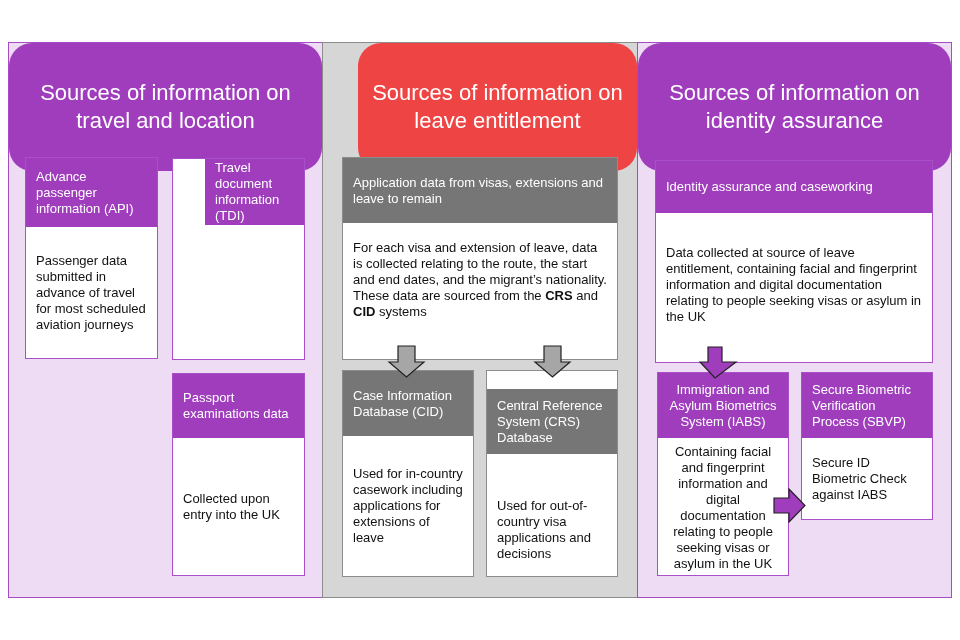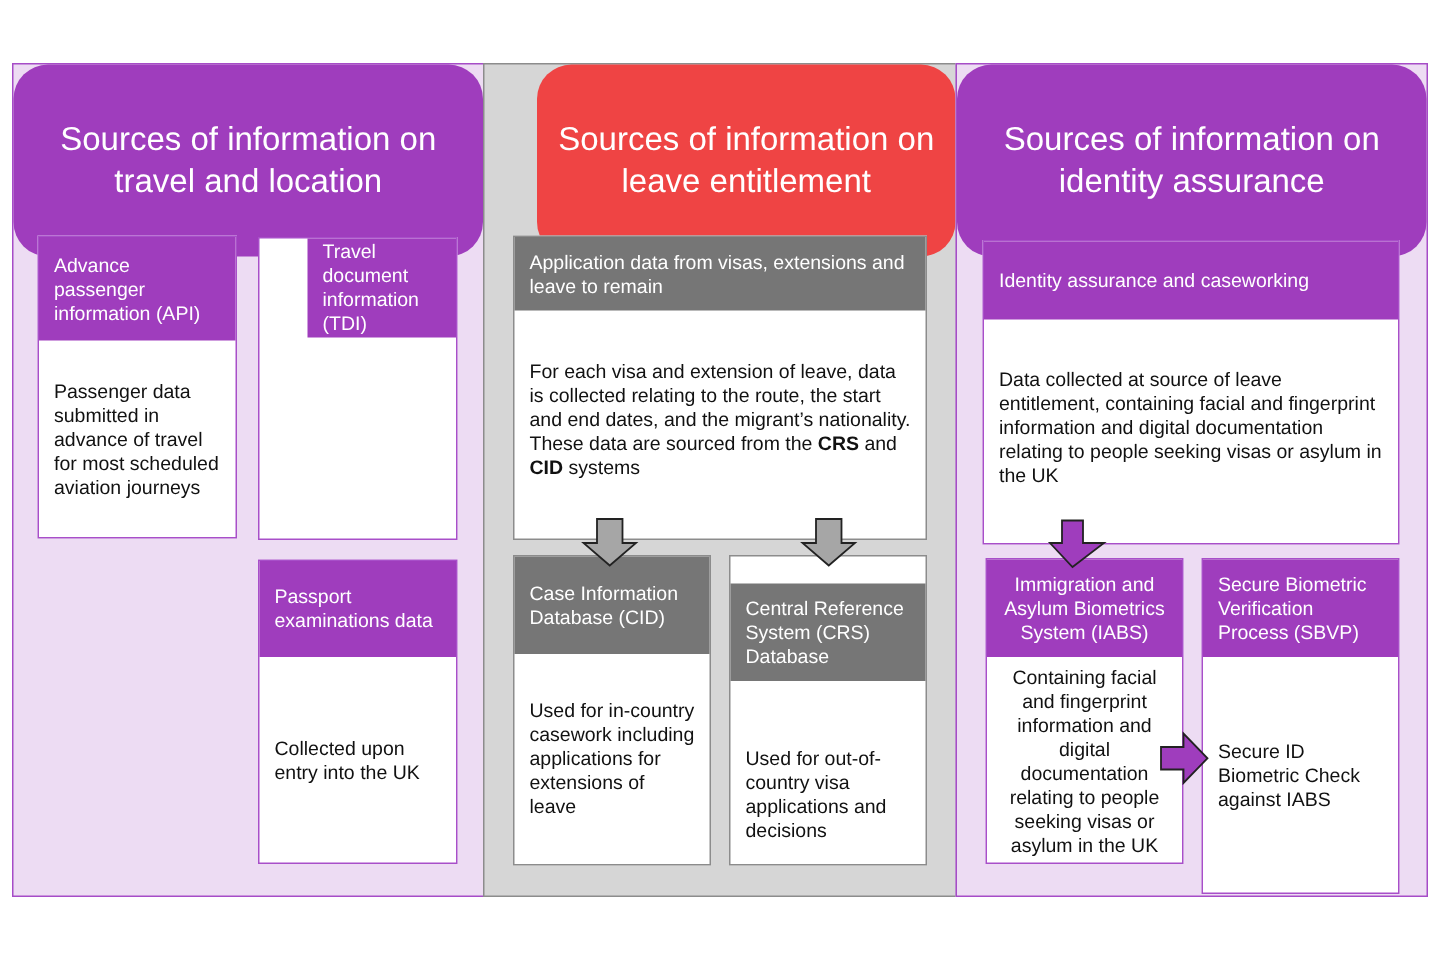--- a/index.html
+++ b/index.html
@@ -50,21 +50,21 @@
 <div class="box p" style="left:172px; top:158px; width:133px; height:202px;">
   <div class="box-head" style="height:66px;margin-left:32px;">Travel document information (TDI)</div>
 </div>
 
 <div class="box p" style="left:172px; top:373px; width:133px; height:203px;">
   <div class="box-head" style="height:64px;">Passport examinations data</div>
   <div class="box-body" style="top:64px;">Collected upon entry into the UK</div>
 </div>
 
 <div class="box g" style="left:342px; top:157px; width:276px; height:203px;">
-  <div class="box-head" style="height:49px;">Application data from visas, extensions and leave to remain</div>
+  <div class="box-head" style="height:65px;">Application data from visas, extensions and leave to remain</div>
   <div class="box-body" style="top:59px; padding-bottom:16px;">
     <span><span>For each visa and extension of leave, data is collected relating to the route, the start and end dates, and the migrant’s nationality. These data are sourced from the </span><b>CRS</b><span> and </span><b>CID</b><span> systems</span></span>
   </div>
 </div>
 
 <div class="box g" style="left:342px; top:370px; width:132px; height:207px;text-decoration:underline;">
   <div class="box-head" style="height:65px;">Case Information Database (CID)</div>
   <div class="box-body" style="top:65px;">Used for in-country casework including applications for extensions of leave</div>
 </div>
 
@@ -76,21 +76,21 @@
 <div class="box p" style="left:655px; top:160px; width:278px; height:203px;">
   <div class="box-head" style="height:52px;">Identity assurance and caseworking</div>
   <div class="box-body" style="top:64px; padding-bottom:18px;">Data collected at source of leave entitlement, containing facial and fingerprint information and digital documentation relating to people seeking visas or asylum in the UK</div>
 </div>
 
 <div class="box p" style="left:657px; top:372px; width:132px; height:204px;text-align:center;">
   <div class="box-head" style="height:65px;">Immigration and Asylum Biometrics System (IABS)</div>
   <div class="box-body" style="top:65px; align-items:flex-start; padding-top:6px;">Containing facial and fingerprint information and digital documentation relating to people seeking visas or asylum in the UK</div>
 </div>
 
-<div class="box p" style="left:801px; top:372px; width:132px; height:224px;">
+<div class="box p" style="left:801px; top:372px; width:132px; height:148px;">
   <div class="box-head" style="height:65px;">Secure Biometric Verification Process (SBVP)</div>
   <div class="box-body" style="top:65px;">Secure ID Biometric Check against IABS</div>
 </div>
 
 <svg class="arrow" style="left:390px; top:345px;" width="36" height="34" viewBox="0 0 36 34">
   <polygon points="8,1 25,1 25,17 34,17 16.5,32 -1,17 8,17" fill="#a6a6a6" stroke="#222222" stroke-width="1.2"></polygon>
 </svg>
 <svg class="arrow" style="left:535px; top:345px;" width="36" height="34" viewBox="0 0 36 34">
   <polygon points="9,1 26,1 26,17 35,17 17.5,32 0,17 9,17" fill="#a6a6a6" stroke="#222222" stroke-width="1.2"></polygon>
 </svg>

